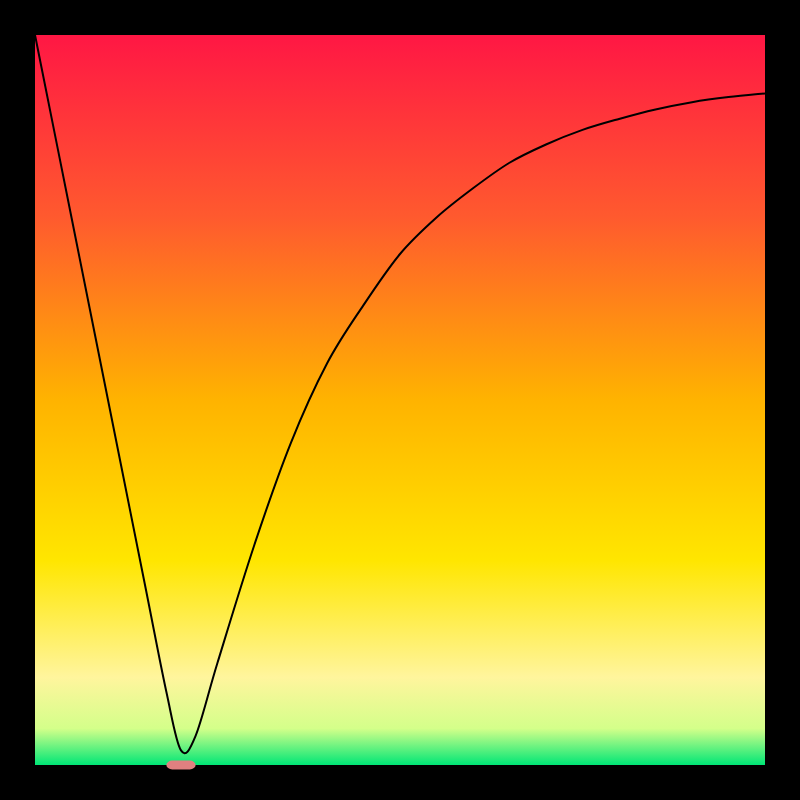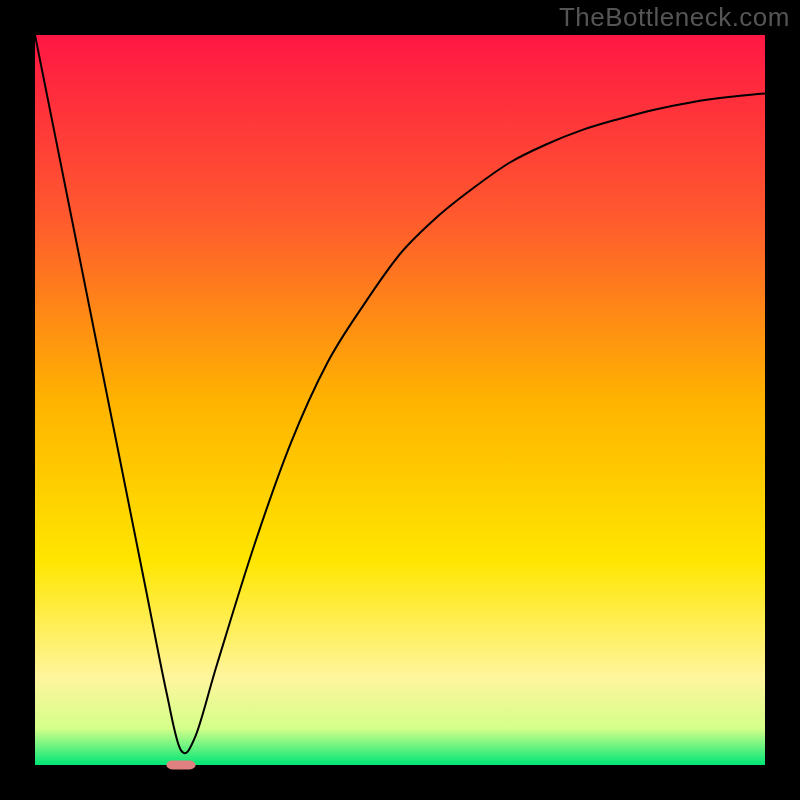--- a/index.html
+++ b/index.html
@@ -30,21 +30,20 @@
     position: absolute;
     top: 0;
     left: 0;
   }
 </style>
 </head>
 <body>
 
 <div class="stage">
 
-  <div class="watermark">TheBottleneck.com</div>
 
   <svg id="chart-svg" width="800" height="800" viewBox="0 0 800 800">
     <defs>
       <linearGradient id="bg-grad" x1="0" y1="0" x2="0" y2="1">
           <stop offset="0%" stop-color="#ff1744"></stop>
           <stop offset="25%" stop-color="#ff5a2e"></stop>
           <stop offset="50%" stop-color="#ffb300"></stop>
           <stop offset="72%" stop-color="#ffe600"></stop>
           <stop offset="88%" stop-color="#fff59d"></stop>
           <stop offset="95%" stop-color="#d4ff8a"></stop>

